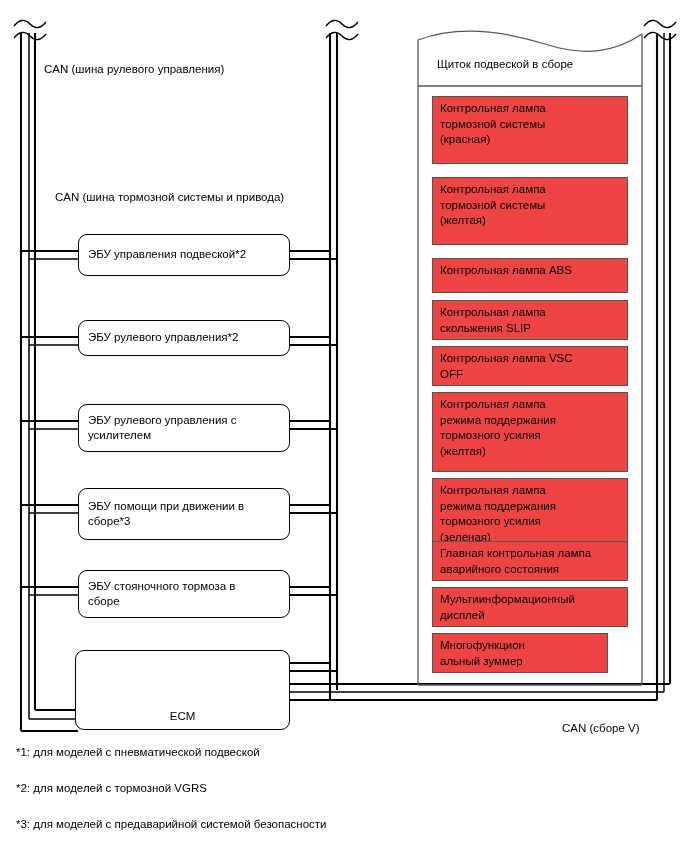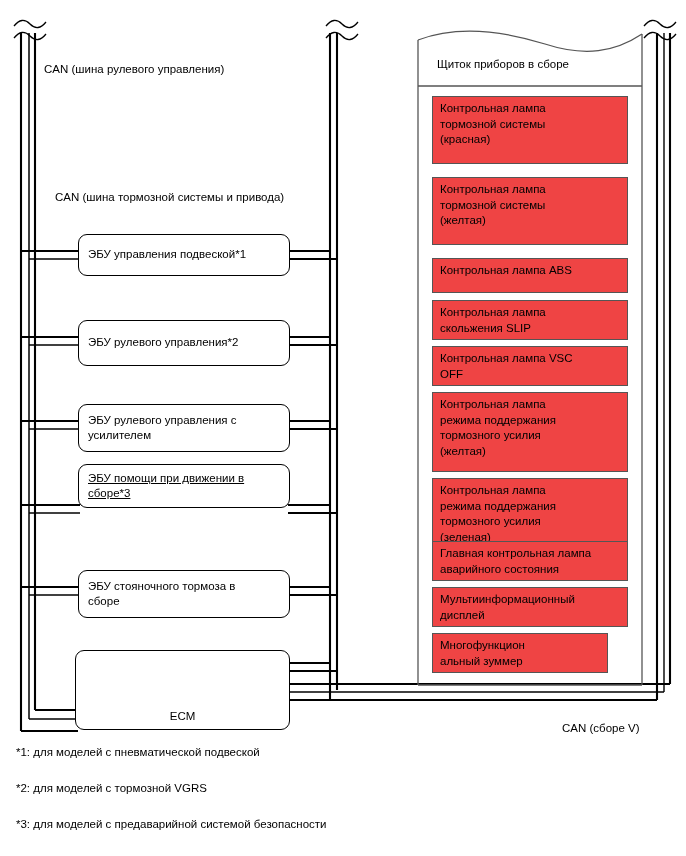--- a/index.html
+++ b/index.html
@@ -178,47 +178,47 @@
 
   </svg>
 
   <div class="lbl" style="left:44px; top:62px;">CAN (шина рулевого управления)</div>
 
   <div class="lbl" style="left:55px; top:190px;">CAN (шина тормозной системы и привода)</div>
 
   <div class="lbl" style="left:562px; top:721px;">CAN (сборе V)</div>
 
   <div class="ecu-box" style="left:78px; top:234px; width:212px; height:42px;">
-    <span class="ecu-text">ЭБУ управления подвеской*1</span>
-  </div>
-
-  <div class="ecu-box" style="left:78px; top:320px; width:212px; height:46px;align-items:center;">
+    <span class="ecu-text">ЭБУ управления подвеской*2</span>
+  </div>
+
+  <div class="ecu-box" style="left:78px; top:320px; width:212px; height:36px;align-items:center;">
     <span class="ecu-text">ЭБУ рулевого управления*2</span>
   </div>
 
   <div class="ecu-box" style="left:78px; top:404px; width:212px; height:48px;">
     <span class="ecu-text">ЭБУ рулевого управления с
 усилителем</span>
   </div>
 
-  <div class="ecu-box" style="left:78px; top:464px; width:212px; height:44px;text-decoration:underline;">
+  <div class="ecu-box" style="left:78px; top:488px; width:212px; height:52px;">
     <span class="ecu-text">ЭБУ помощи при движении в
 сборе*3</span>
   </div>
 
   <div class="ecu-box" style="left:78px; top:570px; width:212px; height:48px;">
     <span class="ecu-text">ЭБУ стояночного тормоза в
 сборе</span>
   </div>
 
   <div class="ecu-box center-text" style="left:75px; top:650px; width:215px; height:80px;">
     <span class="ecu-text">ECM</span>
   </div>
 
-  <div class="cluster-title" style="left:437px; top:57px;">Щиток приборов в сборе</div>
+  <div class="cluster-title" style="left:437px; top:57px;">Щиток подвеской в сборе</div>
 
   <div class="item-box" style="left:432px; top:96px; width:196px; height:68px;">
     <span class="item-text">Контрольная лампа
 тормозной системы
 (красная)</span>
   </div>
 
   <div class="item-box" style="left:432px; top:177px; width:196px; height:68px;">
     <span class="item-text">Контрольная лампа
 тормозной системы

